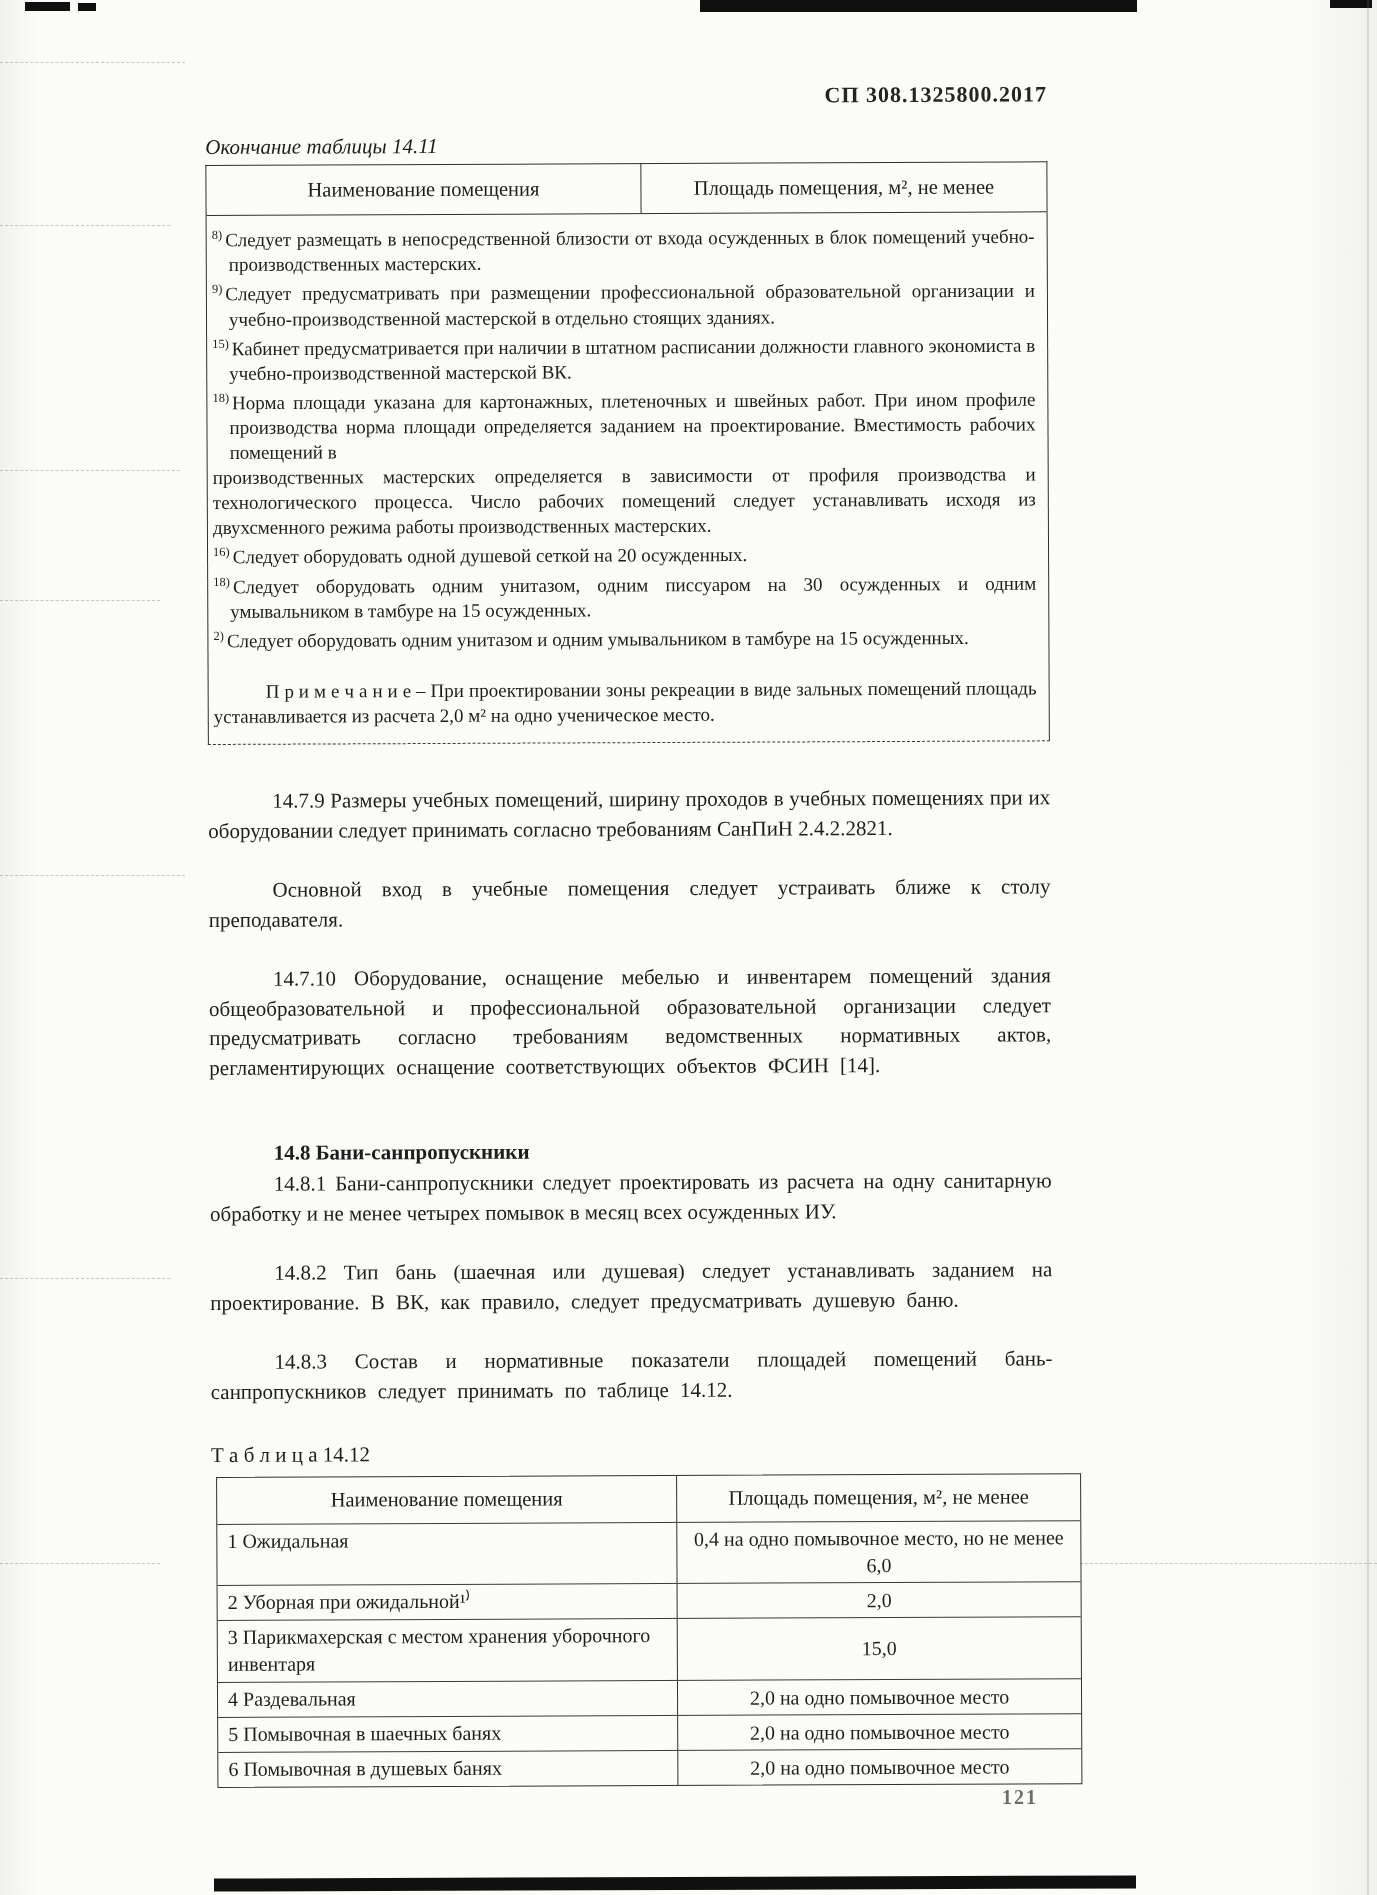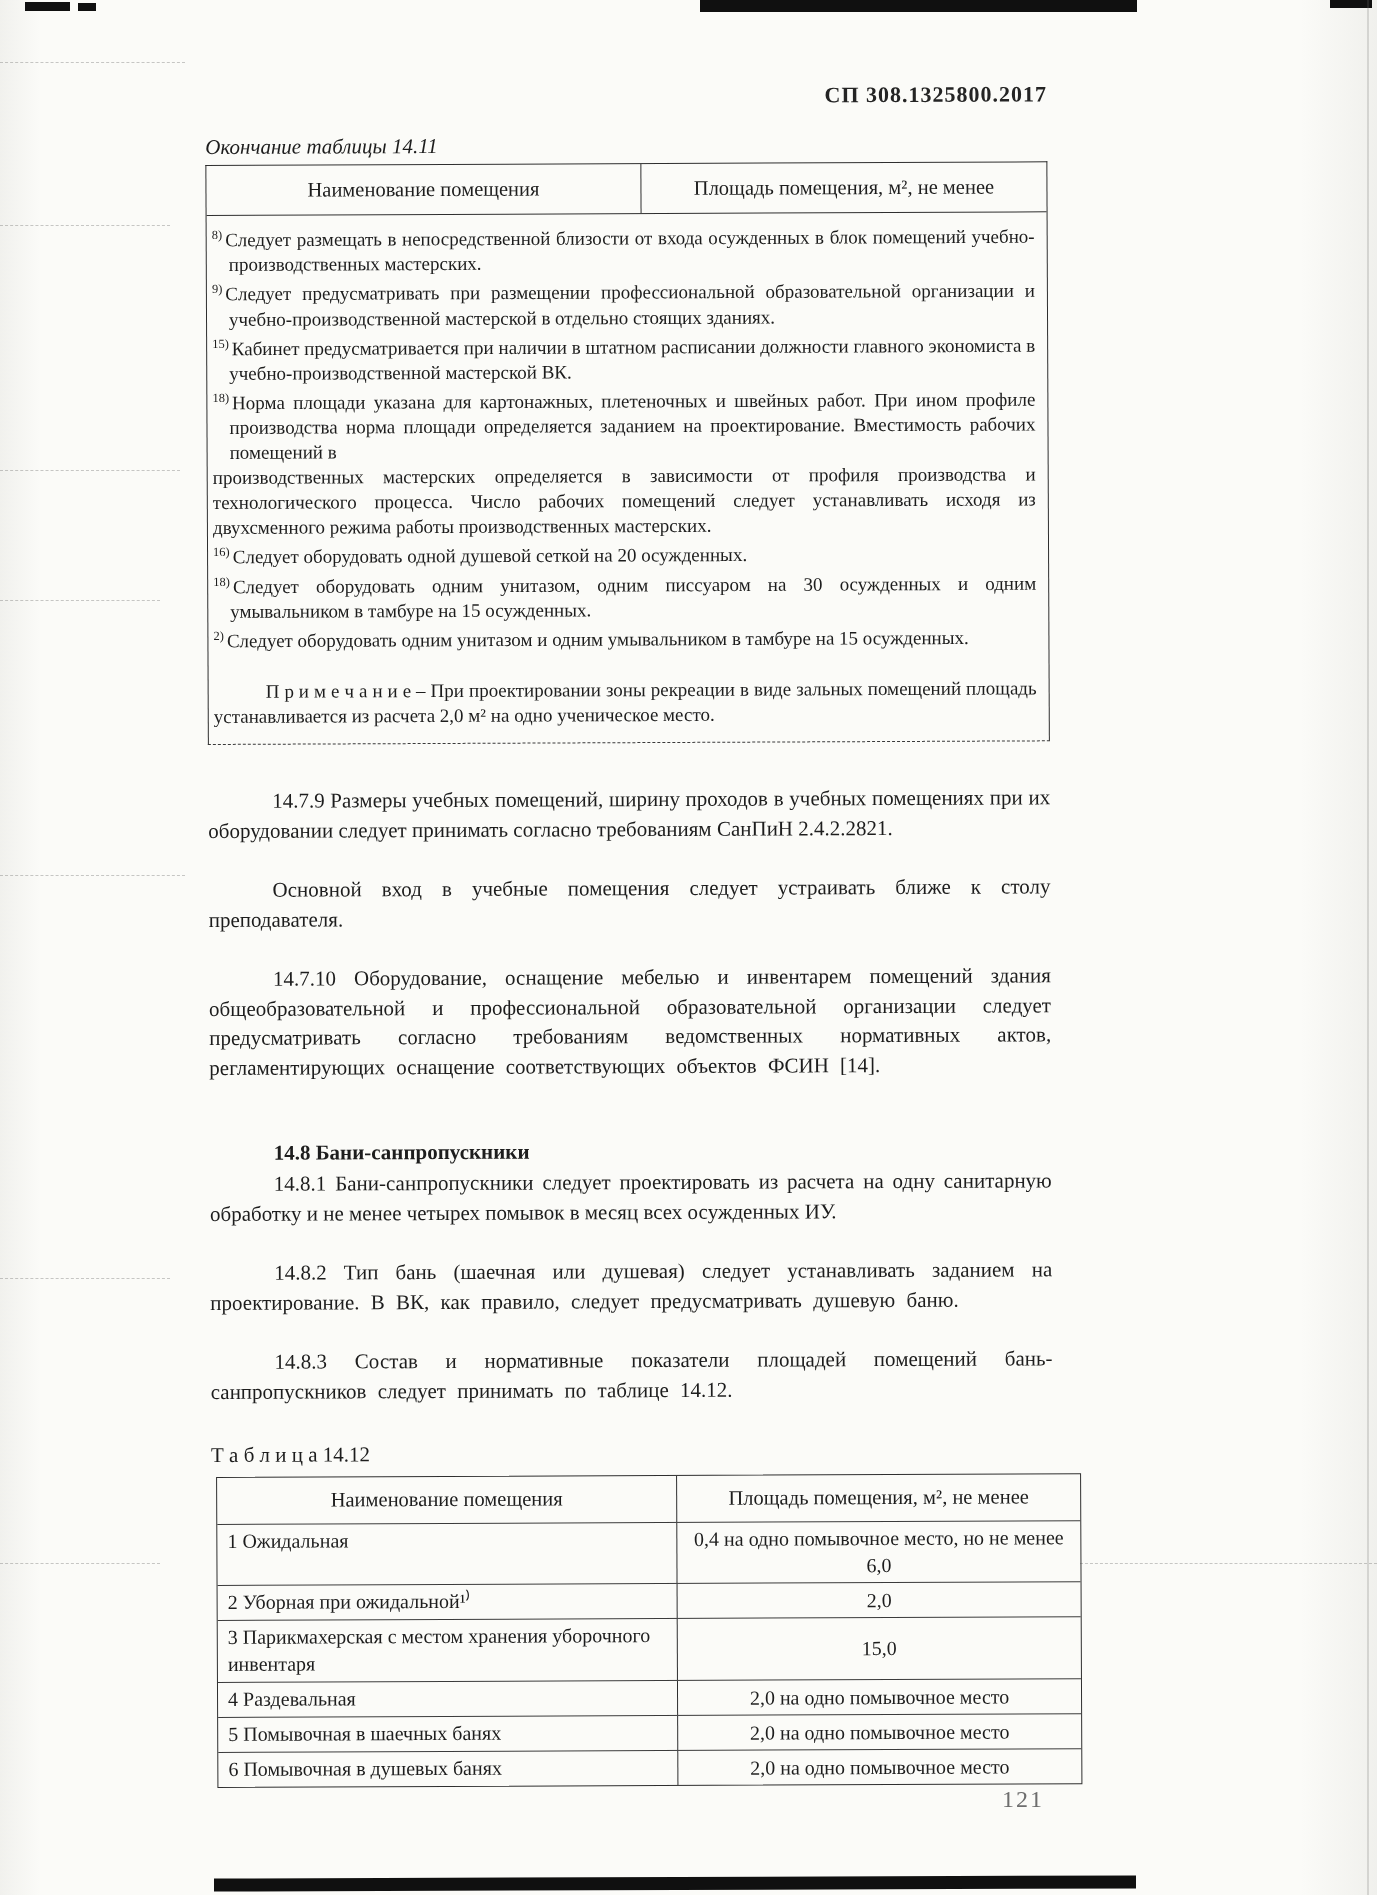--- a/index.html
+++ b/index.html
@@ -40,21 +40,21 @@
 
   .t2-caption { margin-top:36px; font-size:21px; }
   .t2 { margin-top:9px; margin-left:5px; width:865px; border:1.6px solid #2f2f2f; font-size:20px; }
   .t2-header { display:flex; font-size:20.5px; }
   .t2-row { display:flex; border-top:1.3px solid #3b3b3b; }
   .t2-name { width:460px; border-right:1.4px solid #2f2f2f; padding:3px 8px 4px 10px; line-height:27px; }
   .t2-val { flex:1; display:flex; align-items:center; justify-content:center; text-align:center; padding:3px 4px; line-height:27px; }
   .t2-header .t2-name { text-align:center; padding:9px 6px 10px; border-right:1.4px solid #2f2f2f; }
   .t2-header .t2-val { padding:9px 4px 10px; }
 
-  .page-number { position:absolute; left:1002px; top:1786px; font-size:24px; letter-spacing:2px; color:#6e6e6e; }
+  .page-number { position:absolute; left:1002px; top:1786px; font-size:20px; letter-spacing:2px; color:#6e6e6e;font-weight:bold; }
 
   
   .artifact { position:absolute; pointer-events:none; }
   .bar { background:#101010; }
   .faint-line { border-top:1.5px dashed rgba(120,120,118,.4); height:0; }
   .edge-line { width:2px; background:rgba(110,110,108,.22); }
 </style>
 </head>
 <body>
 

